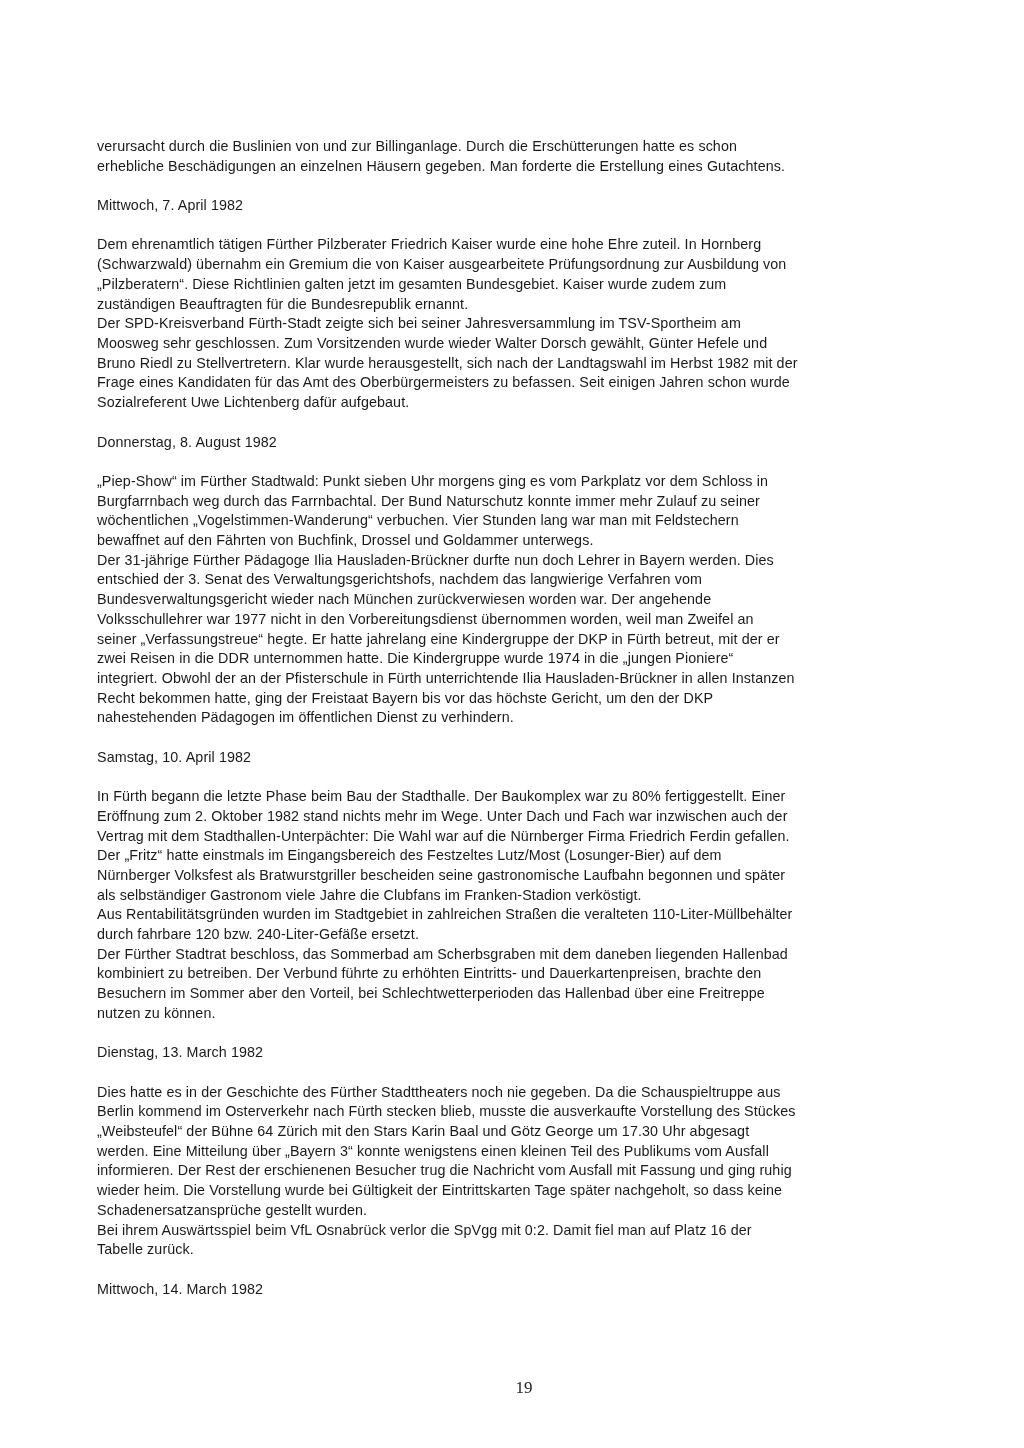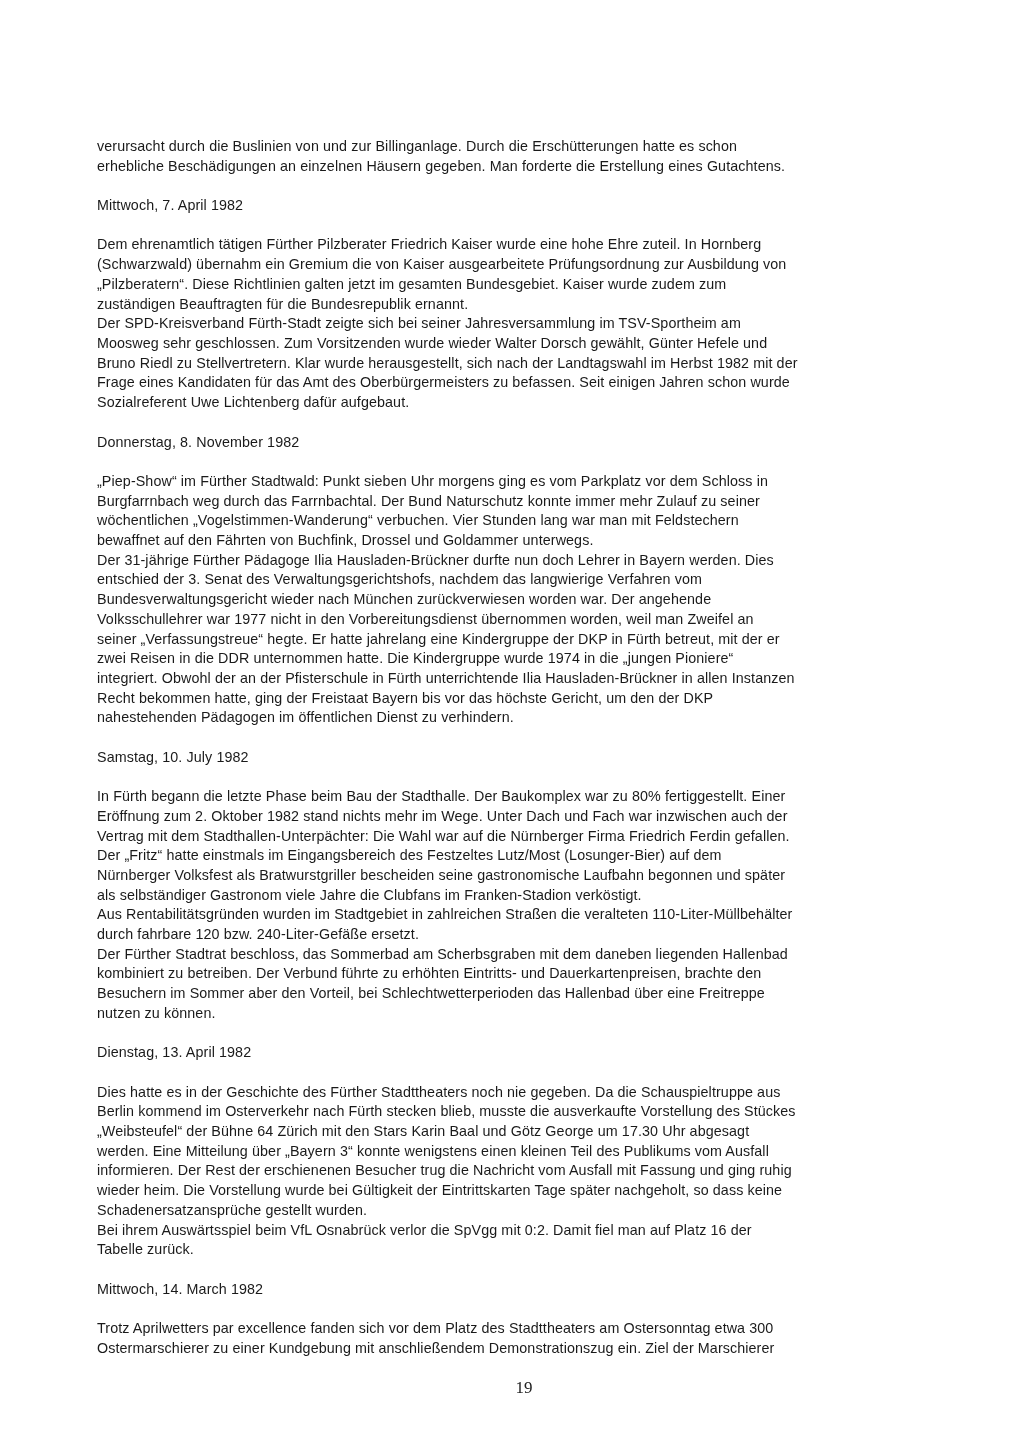--- a/index.html
+++ b/index.html
@@ -64,60 +64,58 @@
     <p class="para">Dem ehrenamtlich tätigen Fürther Pilzberater Friedrich Kaiser wurde eine hohe Ehre zuteil. In Hornberg
 (Schwarzwald) übernahm ein Gremium die von Kaiser ausgearbeitete Prüfungsordnung zur Ausbildung von
 „Pilzberatern“. Diese Richtlinien galten jetzt im gesamten Bundesgebiet. Kaiser wurde zudem zum
 zuständigen Beauftragten für die Bundesrepublik ernannt.
 Der SPD-Kreisverband Fürth-Stadt zeigte sich bei seiner Jahresversammlung im TSV-Sportheim am
 Moosweg sehr geschlossen. Zum Vorsitzenden wurde wieder Walter Dorsch gewählt, Günter Hefele und
 Bruno Riedl zu Stellvertretern. Klar wurde herausgestellt, sich nach der Landtagswahl im Herbst 1982 mit der
 Frage eines Kandidaten für das Amt des Oberbürgermeisters zu befassen. Seit einigen Jahren schon wurde
 Sozialreferent Uwe Lichtenberg dafür aufgebaut.</p>
 
-    <h2 class="heading">Donnerstag, 8. November 1982</h2>
+    <h2 class="heading">Donnerstag, 8. August 1982</h2>
     <p class="para">„Piep-Show“ im Fürther Stadtwald: Punkt sieben Uhr morgens ging es vom Parkplatz vor dem Schloss in
 Burgfarrnbach weg durch das Farrnbachtal. Der Bund Naturschutz konnte immer mehr Zulauf zu seiner
 wöchentlichen „Vogelstimmen-Wanderung“ verbuchen. Vier Stunden lang war man mit Feldstechern
 bewaffnet auf den Fährten von Buchfink, Drossel und Goldammer unterwegs.
 Der 31-jährige Fürther Pädagoge Ilia Hausladen-Brückner durfte nun doch Lehrer in Bayern werden. Dies
 entschied der 3. Senat des Verwaltungsgerichtshofs, nachdem das langwierige Verfahren vom
 Bundesverwaltungsgericht wieder nach München zurückverwiesen worden war. Der angehende
 Volksschullehrer war 1977 nicht in den Vorbereitungsdienst übernommen worden, weil man Zweifel an
 seiner „Verfassungstreue“ hegte. Er hatte jahrelang eine Kindergruppe der DKP in Fürth betreut, mit der er
 zwei Reisen in die DDR unternommen hatte. Die Kindergruppe wurde 1974 in die „jungen Pioniere“
 integriert. Obwohl der an der Pfisterschule in Fürth unterrichtende Ilia Hausladen-Brückner in allen Instanzen
 Recht bekommen hatte, ging der Freistaat Bayern bis vor das höchste Gericht, um den der DKP
 nahestehenden Pädagogen im öffentlichen Dienst zu verhindern.</p>
 
-    <h2 class="heading">Samstag, 10. July 1982</h2>
+    <h2 class="heading">Samstag, 10. April 1982</h2>
     <p class="para">In Fürth begann die letzte Phase beim Bau der Stadthalle. Der Baukomplex war zu 80% fertiggestellt. Einer
 Eröffnung zum 2. Oktober 1982 stand nichts mehr im Wege. Unter Dach und Fach war inzwischen auch der
 Vertrag mit dem Stadthallen-Unterpächter: Die Wahl war auf die Nürnberger Firma Friedrich Ferdin gefallen.
 Der „Fritz“ hatte einstmals im Eingangsbereich des Festzeltes Lutz/Most (Losunger-Bier) auf dem
 Nürnberger Volksfest als Bratwurstgriller bescheiden seine gastronomische Laufbahn begonnen und später
 als selbständiger Gastronom viele Jahre die Clubfans im Franken-Stadion verköstigt.
 Aus Rentabilitätsgründen wurden im Stadtgebiet in zahlreichen Straßen die veralteten 110-Liter-Müllbehälter
 durch fahrbare 120 bzw. 240-Liter-Gefäße ersetzt.
 Der Fürther Stadtrat beschloss, das Sommerbad am Scherbsgraben mit dem daneben liegenden Hallenbad
 kombiniert zu betreiben. Der Verbund führte zu erhöhten Eintritts- und Dauerkartenpreisen, brachte den
 Besuchern im Sommer aber den Vorteil, bei Schlechtwetterperioden das Hallenbad über eine Freitreppe
 nutzen zu können.</p>
 
-    <h2 class="heading">Dienstag, 13. April 1982</h2>
+    <h2 class="heading">Dienstag, 13. March 1982</h2>
     <p class="para">Dies hatte es in der Geschichte des Fürther Stadttheaters noch nie gegeben. Da die Schauspieltruppe aus
 Berlin kommend im Osterverkehr nach Fürth stecken blieb, musste die ausverkaufte Vorstellung des Stückes
 „Weibsteufel“ der Bühne 64 Zürich mit den Stars Karin Baal und Götz George um 17.30 Uhr abgesagt
 werden. Eine Mitteilung über „Bayern 3“ konnte wenigstens einen kleinen Teil des Publikums vom Ausfall
 informieren. Der Rest der erschienenen Besucher trug die Nachricht vom Ausfall mit Fassung und ging ruhig
 wieder heim. Die Vorstellung wurde bei Gültigkeit der Eintrittskarten Tage später nachgeholt, so dass keine
 Schadenersatzansprüche gestellt wurden.
 Bei ihrem Auswärtsspiel beim VfL Osnabrück verlor die SpVgg mit 0:2. Damit fiel man auf Platz 16 der
 Tabelle zurück.</p>
 
     <h2 class="heading">Mittwoch, 14. March 1982</h2>
-    <p class="para">Trotz Aprilwetters par excellence fanden sich vor dem Platz des Stadttheaters am Ostersonntag etwa 300
-Ostermarschierer zu einer Kundgebung mit anschließendem Demonstrationszug ein. Ziel der Marschierer</p>
 
   </div>
 
   <div class="folio">19</div>
 </div>
 
 </body></html>

